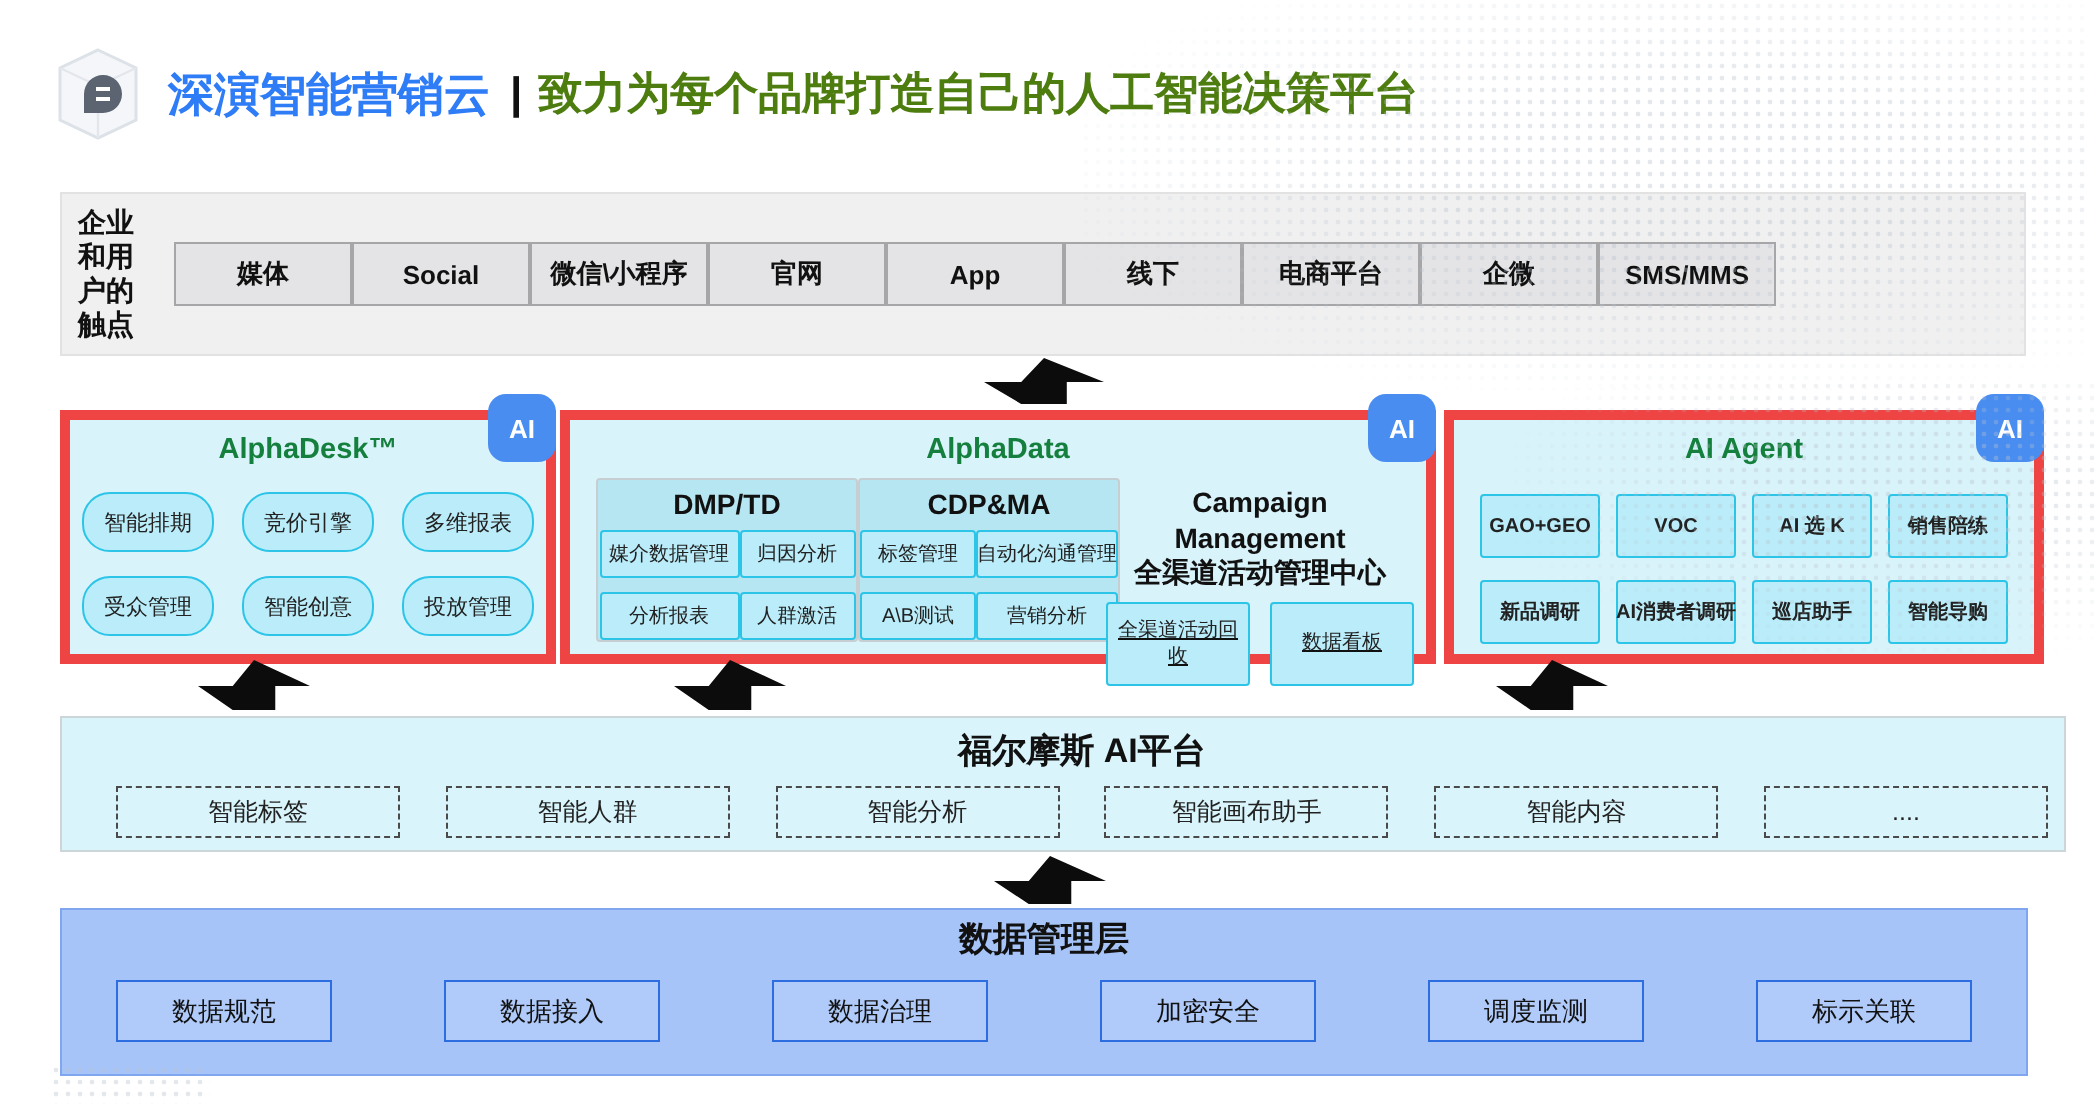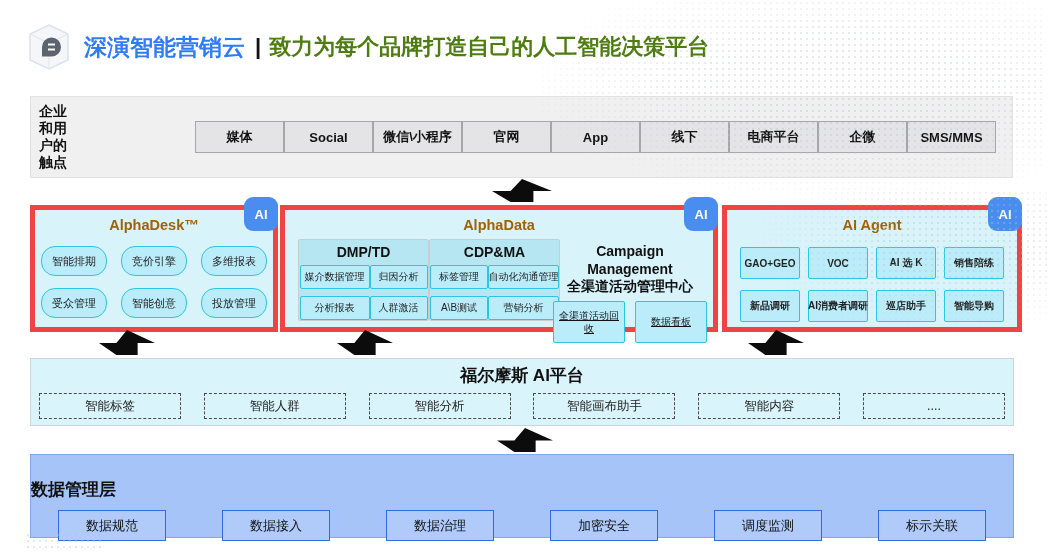--- a/index.html
+++ b/index.html
@@ -20,36 +20,36 @@
   .header{left:26px;top:24px;height:46px;display:flex;align-items:center;z-index:2;}
   .logo{width:46px;height:48px;margin-right:12px;display:inline-flex;}
   .title{font-size:22px;font-weight:bold;white-space:nowrap;display:flex;align-items:center;}
   .brand{color:#2e7cf6;font-size:23px;}
   .sep{margin:0 8px 0 10px;color:#111;font-weight:bold;}
   .tagline{color:#4d7c0f;}
   
   .touchbar{left:30px;top:96px;width:981px;height:80px;background:#f0f0f1;
             border:1px solid #e2e2e3;display:flex;align-items:center;z-index:1;}
   .touchlabel{width:36px;margin-left:8px;font-weight:bold;font-size:14px;line-height:1.22;}
-  .touchitems{flex:1;display:flex;justify-content:flex-end;padding:0 16px 0 12px;}
+  .touchitems{flex:1;display:flex;justify-content:flex-start;padding:0 28px 0 12px;}
   .tp{width:87px;height:30px;background:#e4e4e6;border:1px solid #a6a6a8;
       display:flex;align-items:center;justify-content:center;
       font-weight:bold;font-size:13px;color:#111;white-space:nowrap;}
   
   .arrow{position:absolute;background:#0c0c0c;z-index:2;
          clip-path:polygon(50% 0,100% 52%,69% 52%,69% 100%,31% 100%,0 52%,31% 52%);}
   .arrow-top{left:492px;top:179px;width:60px;height:23px;}
   .arrow-a{left:99px;top:330px;width:56px;height:25px;}
   .arrow-b{left:337px;top:330px;width:56px;height:25px;}
   .arrow-c{left:748px;top:330px;width:56px;height:25px;}
   .arrow-mid{left:497px;top:428px;width:56px;height:24px;}
   
   .panel{position:absolute;top:205px;height:117px;background:#d9f3fb;
          border:5px solid #ef4444;z-index:1;}
-  .panel h2{margin:7px 0 0;text-align:center;font-size:14.5px;font-weight:bold;color:#a16207;}
+  .panel h2{margin:7px 0 0;text-align:center;font-size:14.5px;font-weight:bold;color:#15803d;}
   .p-desk{left:30px;width:238px;}
   .p-data{left:280px;width:428px;}
   .p-agent{left:722px;width:290px;}
   .ai-badge{position:absolute;top:-13px;right:-5px;width:34px;height:34px;border-radius:9px;
             background:#4a8df0;color:#fff;font-size:13px;font-weight:bold;
             display:flex;align-items:center;justify-content:center;z-index:3;}
   .chip{background:#baecf9;border:1px solid #2cc5e8;border-radius:2px;color:#222;
         display:flex;align-items:center;justify-content:center;text-align:center;
         white-space:nowrap;}
   .grid3{display:grid;grid-template-columns:repeat(3,66px);gap:12px 14px;
@@ -64,29 +64,29 @@
   .h3two span{display:block;}
   .grid2{display:grid;grid-template-columns:auto auto;gap:7px 0;justify-content:center;}
   .grid2 .chip{height:22px;font-size:10px;padding:0 4px;min-width:48px;}
   .grid2c{display:grid;grid-template-columns:auto auto;gap:10px;justify-content:center;align-items:center;text-decoration:underline;}
   .grid2c .chip{height:40px;font-size:10px;padding:0 3px;width:64px;white-space:normal;line-height:1.3;}
   .grid4{display:grid;grid-template-columns:repeat(4,60px);gap:11px 8px;
          justify-content:center;margin-top:14px;}
   .grid4 .chip{height:30px;font-size:10px;font-weight:bold;}
   
   .platform{left:30px;top:358px;width:982px;height:66px;background:#d9f4fb;
-            border:1px solid #ccd6d9;z-index:1;}
+            border:1px solid #ccd6d9;z-index:1;padding-left:19px;}
   .platform h2{margin:5px 0 6px;text-align:center;font-size:17px;font-weight:bold;}
   .dashrow{display:flex;justify-content:space-between;padding:0 8px;}
   .dash{width:140px;height:24px;border:1px dashed #4a4a4a;color:#222;font-size:12.5px;
         display:flex;align-items:center;justify-content:center;background:transparent;}
   
   .datalayer{left:30px;top:454px;width:982px;height:82px;background:#a6c4f8;
              border:1px solid #7fa6ee;z-index:1;}
-  .datalayer h2{margin:23px 0 9px;font-size:17px;font-weight:bold;}
+  .datalayer h2{margin:3px 0 9px;text-align:center;font-size:17px;font-weight:bold;}
   .datarow{display:flex;justify-content:space-between;padding:0 27px;gap:46px;}
   .dchip{width:106px;height:29px;background:#b0cbfa;border:1px solid #2e6de0;
          color:#111;font-size:13px;display:flex;align-items:center;justify-content:center;}
 </style>
 </head>
 <body>
 
 <div class="dots dots-a"></div>
 <div class="dots dots-b"></div>
 <div class="dots dots-c"></div>

